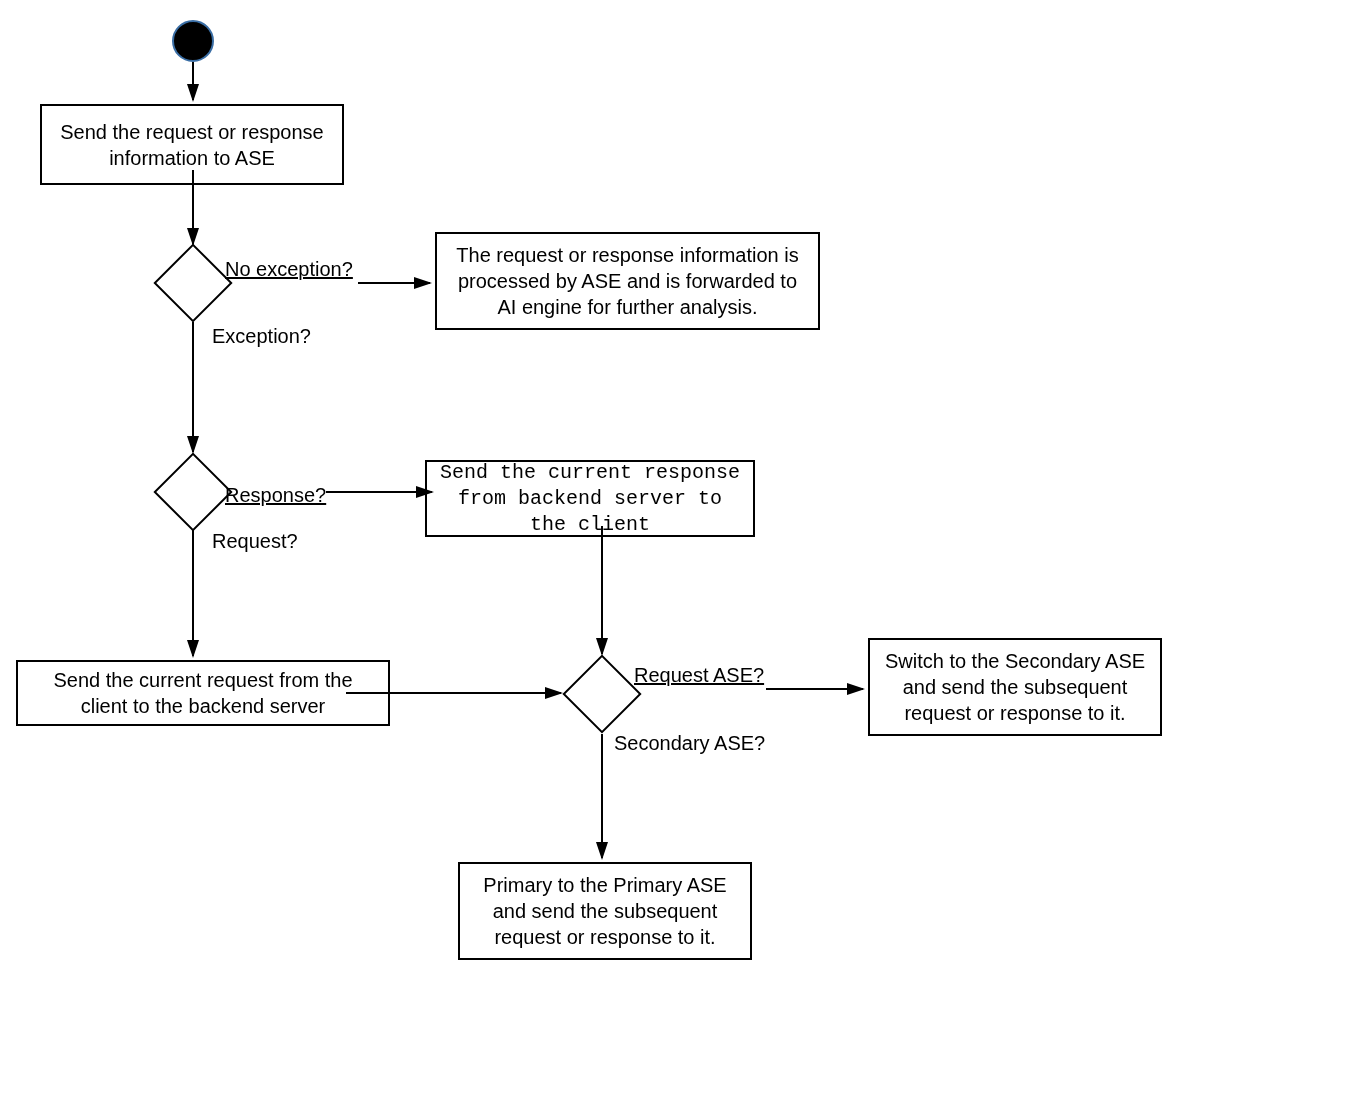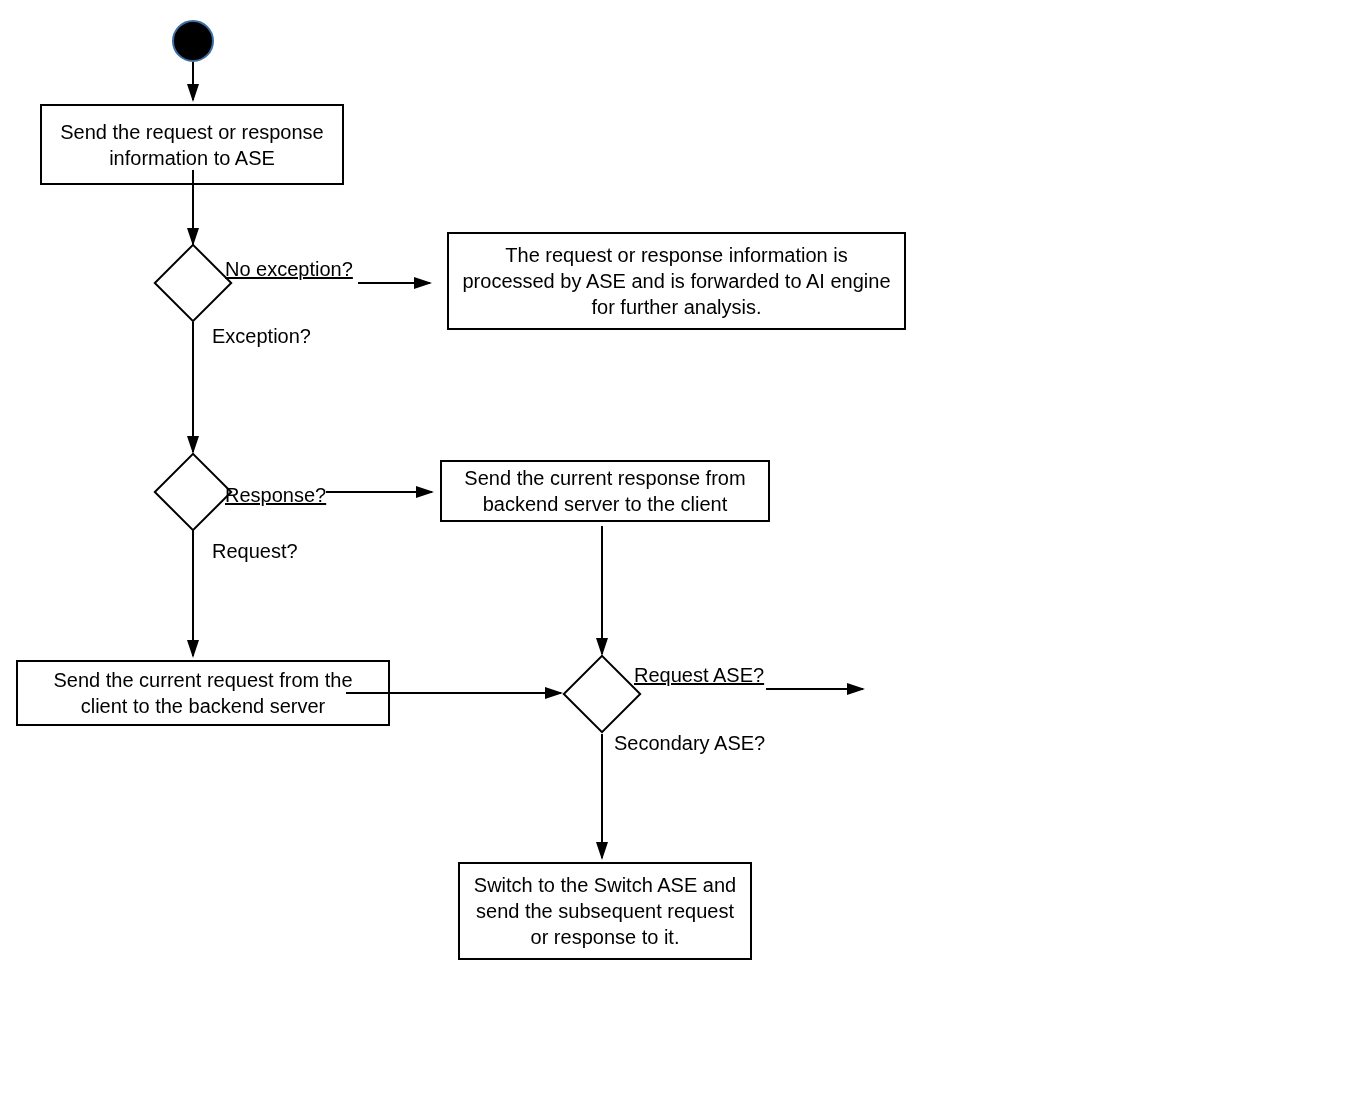--- a/index.html
+++ b/index.html
@@ -67,40 +67,41 @@
   <div class="start-circle" style="left:172px; top:20px;"></div>
 
   <div class="box" style="left:40px; top:104px; width:304px; height:81px;">Send the request or response information to ASE</div>
 
   <div class="diamond" style="left:165px; top:255px;"></div>
 
   <span class="label underline" style="left:225px; top:258px;">No exception?</span>
 
   <span class="label" style="left:212px; top:325px;">Exception?</span>
 
-  <div class="box" style="left:435px; top:232px; width:459px; height:98px;margin-left:12px;">The request or response information is processed by ASE and is forwarded to AI engine for further analysis.</div>
+  <div class="box" style="left:435px; top:232px; width:385px; height:98px;">The request or response information is processed by ASE and is forwarded to AI engine for further analysis.</div>
 
   <div class="diamond" style="left:165px; top:464px;"></div>
 
   <span class="label underline" style="left:225px; top:484px;">Response?</span>
 
-  <span class="label" style="left:212px; top:530px;margin-top:10px;">Request?</span>
+  <span class="label" style="left:212px; top:530px;">Request?</span>
 
-  <div class="box" style="left:440px; top:460px; width:330px; height:62px;">Send the current response from backend server to the client</div>
+  <div class="box" style="left:425px; top:460px; width:330px; height:77px;font-family:Liberation Mono, monospace;">Send the current response from backend server to the client</div>
 
   <div class="box" style="left:16px; top:660px; width:374px; height:66px;">Send the current request from the client to the backend server</div>
 
   <div class="diamond" style="left:574px; top:666px;"></div>
 
   <span class="label underline" style="left:634px; top:664px;">Request ASE?</span>
 
   <span class="label" style="left:614px; top:732px;">Secondary ASE?</span>
 
+  <div class="box" style="left:868px; top:638px; width:294px; height:98px;">Switch to the Secondary ASE and send the subsequent request or response to it.</div>
 
-  <div class="box" style="left:458px; top:862px; width:294px; height:98px;">Switch to the Switch ASE and send the subsequent request or response to it.</div>
+  <div class="box" style="left:458px; top:862px; width:294px; height:98px;">Primary to the Primary ASE and send the subsequent request or response to it.</div>
 
   <svg class="connector">
     <defs>
       <marker id="arrow" markerWidth="10" markerHeight="10" refX="8" refY="3" orient="auto" markerUnits="strokeWidth">
         <path d="M0,0 L0,6 L9,3 z" fill="#000"></path>
       </marker>
     </defs>
 
     <line x1="193" y1="62" x2="193" y2="100" stroke="#000" stroke-width="2" marker-end="url(#arrow)"></line>
 

